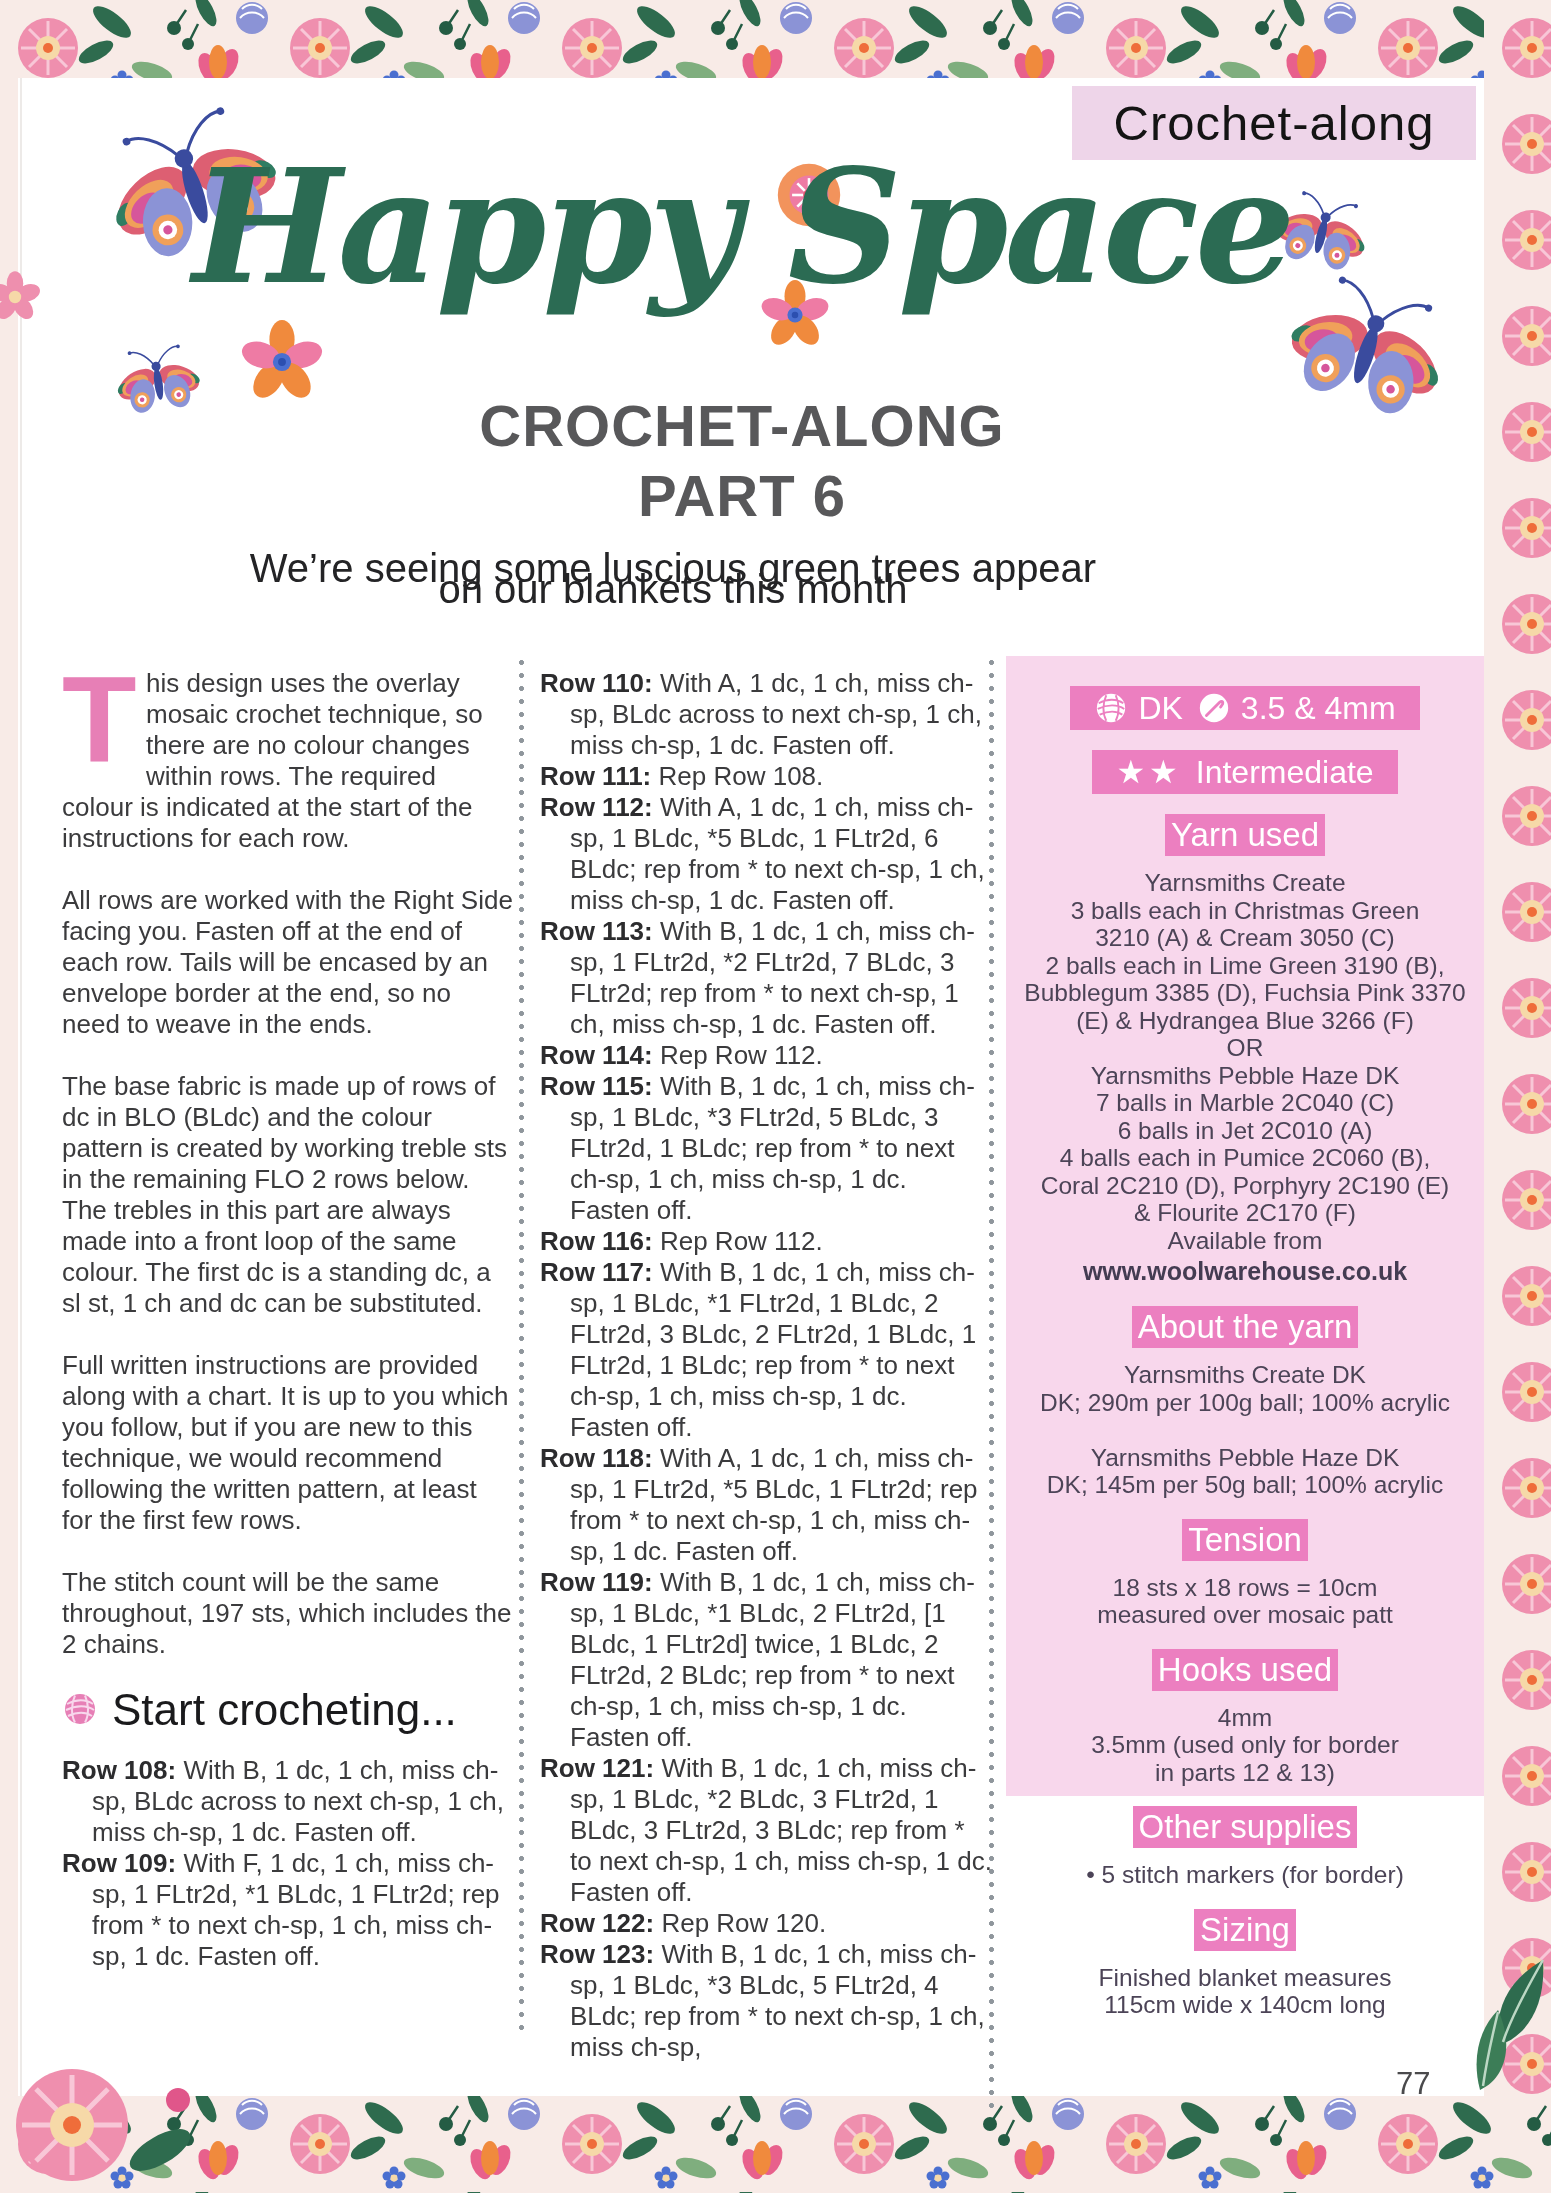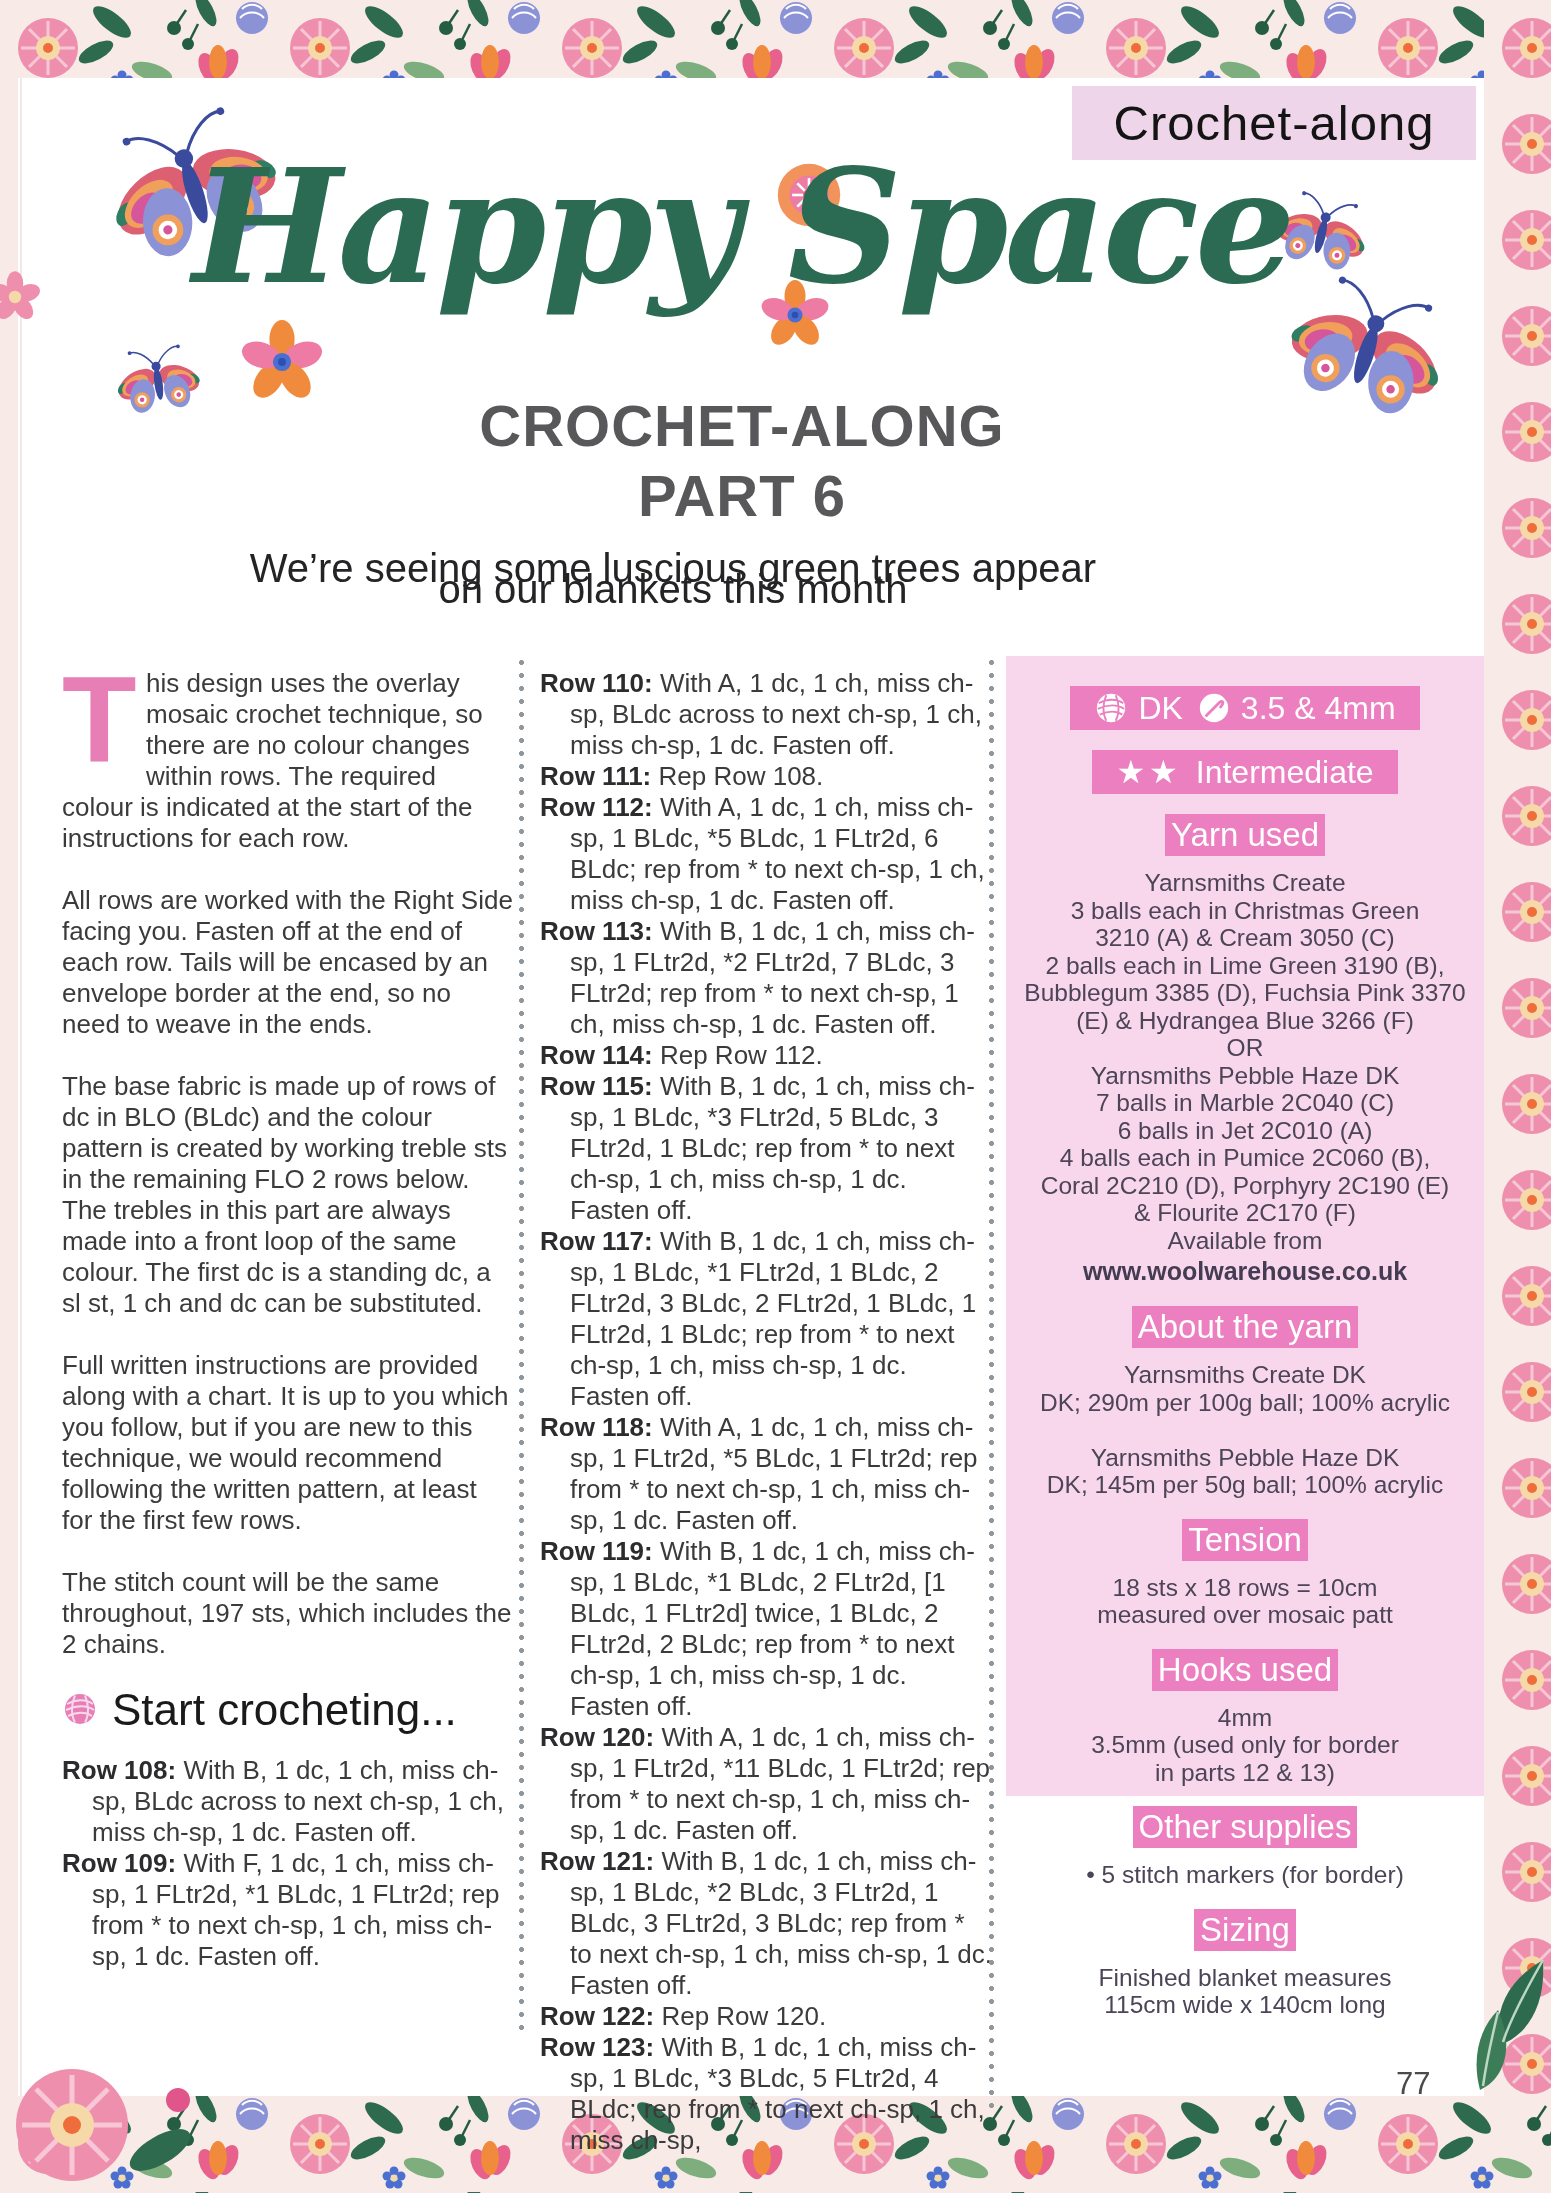--- a/index.html
+++ b/index.html
@@ -301,24 +301,24 @@
 
 <div id="divider1" class="vdots"></div>
 
 <div id="col2" class="col">
   <p class="row-p"><span class="row-label">Row 110:</span> <span>With A, 1 dc, 1 ch, miss ch-sp, BLdc across to next ch-sp, 1 ch, miss ch-sp, 1 dc. Fasten off.</span></p>
   <p class="row-p"><span class="row-label">Row 111:</span> <span>Rep Row 108.</span></p>
   <p class="row-p"><span class="row-label">Row 112:</span> <span>With A, 1 dc, 1 ch, miss ch-sp, 1 BLdc, *5 BLdc, 1 FLtr2d, 6 BLdc; rep from * to next ch-sp, 1 ch, miss ch-sp, 1 dc. Fasten off.</span></p>
   <p class="row-p"><span class="row-label">Row 113:</span> <span>With B, 1 dc, 1 ch, miss ch-sp, 1 FLtr2d, *2 FLtr2d, 7 BLdc, 3 FLtr2d; rep from * to next ch-sp, 1 ch, miss ch-sp, 1 dc. Fasten off.</span></p>
   <p class="row-p"><span class="row-label">Row 114:</span> <span>Rep Row 112.</span></p>
   <p class="row-p"><span class="row-label">Row 115:</span> <span>With B, 1 dc, 1 ch, miss ch-sp, 1 BLdc, *3 FLtr2d, 5 BLdc, 3 FLtr2d, 1 BLdc; rep from * to next ch-sp, 1 ch, miss ch-sp, 1 dc. Fasten off.</span></p>
+  <p class="row-p"><span class="row-label">Row 116:</span> <span>Rep Row 112.</span></p>
   <p class="row-p"><span class="row-label">Row 117:</span> <span>With B, 1 dc, 1 ch, miss ch-sp, 1 BLdc, *1 FLtr2d, 1 BLdc, 2 FLtr2d, 3 BLdc, 2 FLtr2d, 1 BLdc, 1 FLtr2d, 1 BLdc; rep from * to next ch-sp, 1 ch, miss ch-sp, 1 dc. Fasten off.</span></p>
   <p class="row-p"><span class="row-label">Row 118:</span> <span>With A, 1 dc, 1 ch, miss ch-sp, 1 FLtr2d, *5 BLdc, 1 FLtr2d; rep from * to next ch-sp, 1 ch, miss ch-sp, 1 dc. Fasten off.</span></p>
   <p class="row-p"><span class="row-label">Row 119:</span> <span>With B, 1 dc, 1 ch, miss ch-sp, 1 BLdc, *1 BLdc, 2 FLtr2d, [1 BLdc, 1 FLtr2d] twice, 1 BLdc, 2 FLtr2d, 2 BLdc; rep from * to next ch-sp, 1 ch, miss ch-sp, 1 dc. Fasten off.</span></p>
-  <p class="row-p"><span class="row-label">Row 120:</span> <span>With A, 1 dc, 1 ch, miss ch-sp, 1 FLtr2d, *11 BLdc, 1 FLtr2d; rep from * to next ch-sp, 1 ch, miss ch-sp, 1 dc. Fasten off.</span></p>
   <p class="row-p"><span class="row-label">Row 121:</span> <span>With B, 1 dc, 1 ch, miss ch-sp, 1 BLdc, *2 BLdc, 3 FLtr2d, 1 BLdc, 3 FLtr2d, 3 BLdc; rep from * to next ch-sp, 1 ch, miss ch-sp, 1 dc. Fasten off.</span></p>
   <p class="row-p"><span class="row-label">Row 122:</span> <span>Rep Row 120.</span></p>
   <p class="row-p"><span class="row-label">Row 123:</span> <span>With B, 1 dc, 1 ch, miss ch-sp, 1 BLdc, *3 BLdc, 5 FLtr2d, 4 BLdc; rep from * to next ch-sp, 1 ch, miss ch-sp,</span></p>
 </div>
 
 <div id="divider2" class="vdots"></div>
 
 <div id="sidebar">
   <div id="badge-weight" class="badge">
     <span class="wgroup">

